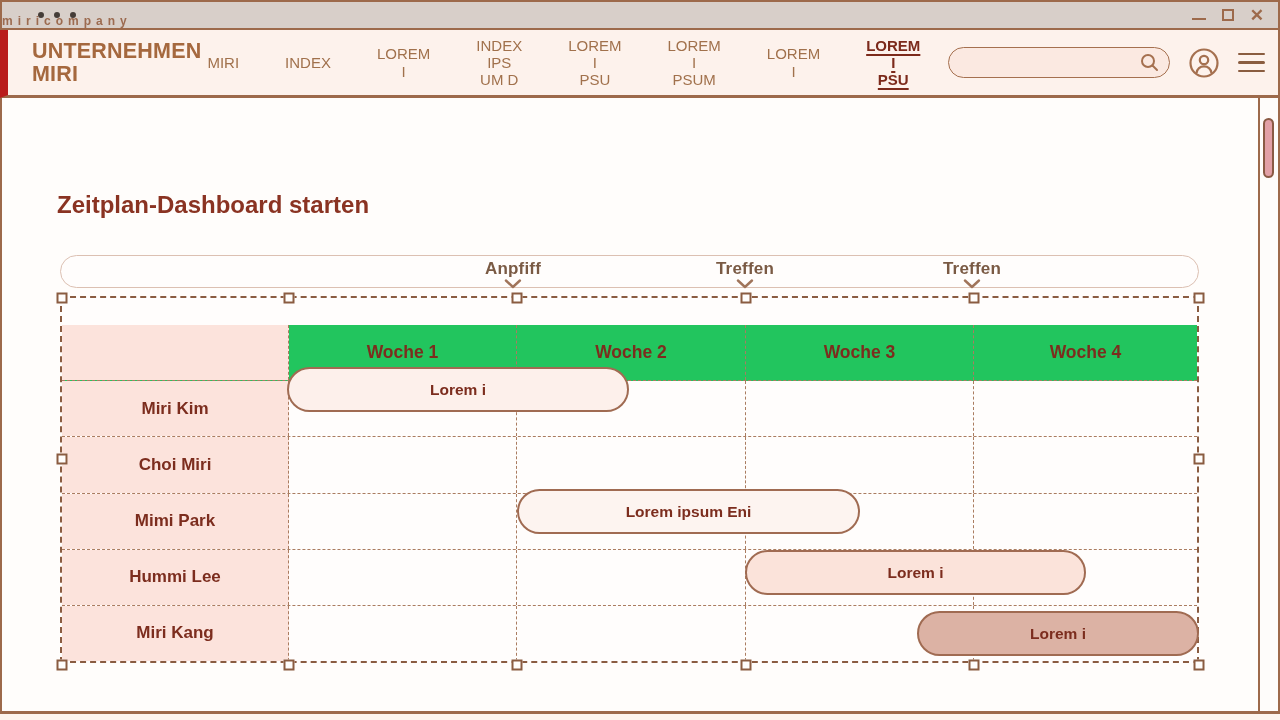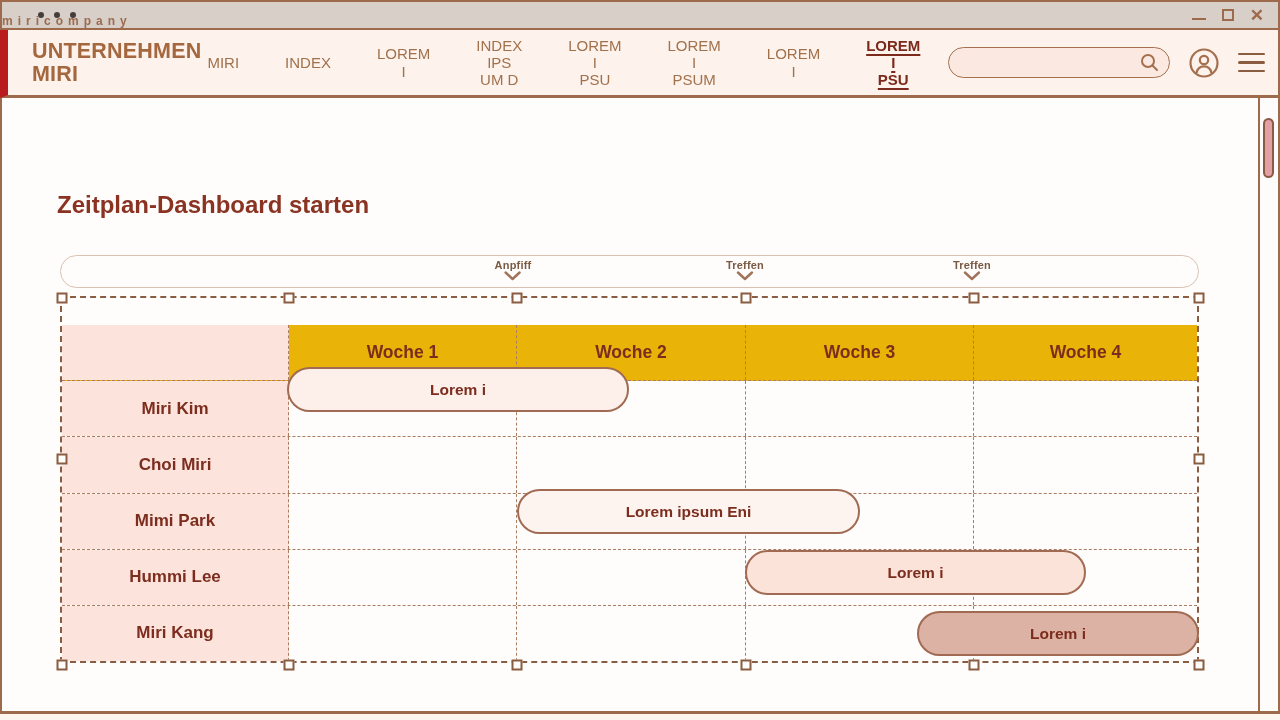--- a/index.html
+++ b/index.html
@@ -48,35 +48,35 @@
 
   .badge { position:absolute; left:55px; top:44px; background:#8e3b2b; color:#fdf1ec;
     font-size:13px; font-weight:bold; padding:6px 20px; border-radius:15px; letter-spacing:0.3px; }
   .page-title { position:absolute; left:55px; top:93px; font-size:24px; font-weight:bold;
     color:#8a3322; }
 
   
   .timeline { position:absolute; left:58px; top:157px; width:1139px; height:33px;
     background:#fffdfc; border:1.5px solid #dcc0b2; border-radius:17px; }
   .marker { position:absolute; top:3px; transform:translateX(-50%); text-align:center; cursor:pointer; }
-  .marker-label { font-size:11px; font-weight:bold; color:#7a5a44; letter-spacing:0.2px; }
+  .marker-label { font-size:17px; font-weight:bold; color:#7a5a44; letter-spacing:0.2px; }
   .marker svg { display:block; margin:0 auto; margin-top:0px; }
 
   
   .selection { position:absolute; left:58px; top:198px; width:1139px; height:367px;
     border:2px dashed #8a5c41; background:#fffdfc; }
   .grid { position:absolute; inset:0; display:flex; flex-direction:column; }
   .g-row { display:flex; flex:1; border-bottom:1.5px dashed #aa7c60; }
   .g-row:last-child { border-bottom:none; }
   .g-row .cell { border-right:1.5px dashed #aa7c60; display:flex; align-items:center;
     justify-content:center; }
   .g-row .cell:last-child { border-right:none; }
   .c-name { width:227px; background:#fce3dc; }
   .c-w1 { width:228px; } .c-w2 { width:229px; } .c-w3 { width:228px; } .c-w4 { flex:1; }
-  .header-row { background:#eab308;margin-top:27px; }
+  .header-row { background:#22c55e;margin-top:27px; }
   .header-row .cell { font-size:17.5px; font-weight:bold; color:#7c2d1e; }
   .row-label { font-size:17px; font-weight:bold; color:#7c2d1e;text-align:right; }
 
   .bar { position:absolute; height:45px; border:2px solid #a06b52; border-radius:23px;
     display:flex; align-items:center; justify-content:center; cursor:pointer; }
   .bar span { font-size:15.5px; font-weight:bold; color:#7c2d1e; }
 
   .handle { position:absolute; width:11px; height:11px; background:#fffdfb;
     border:2px solid #8a5c41; transform:translate(-50%,-50%); cursor:pointer; }
 </style>

